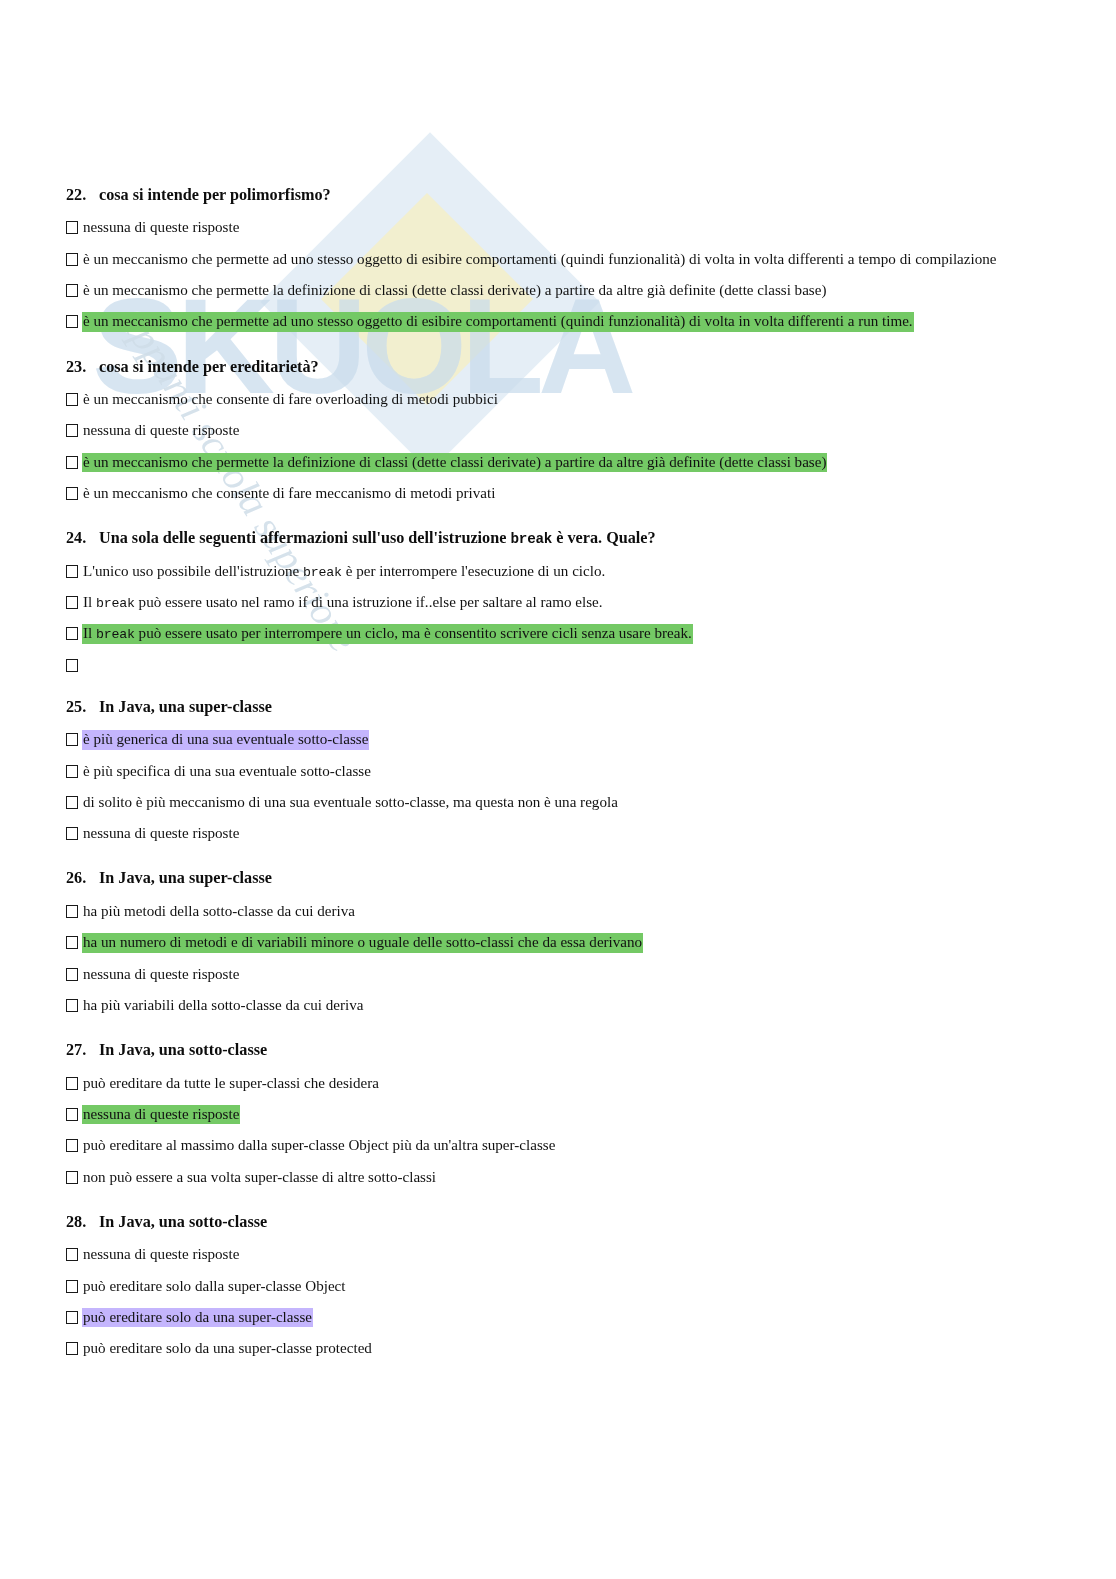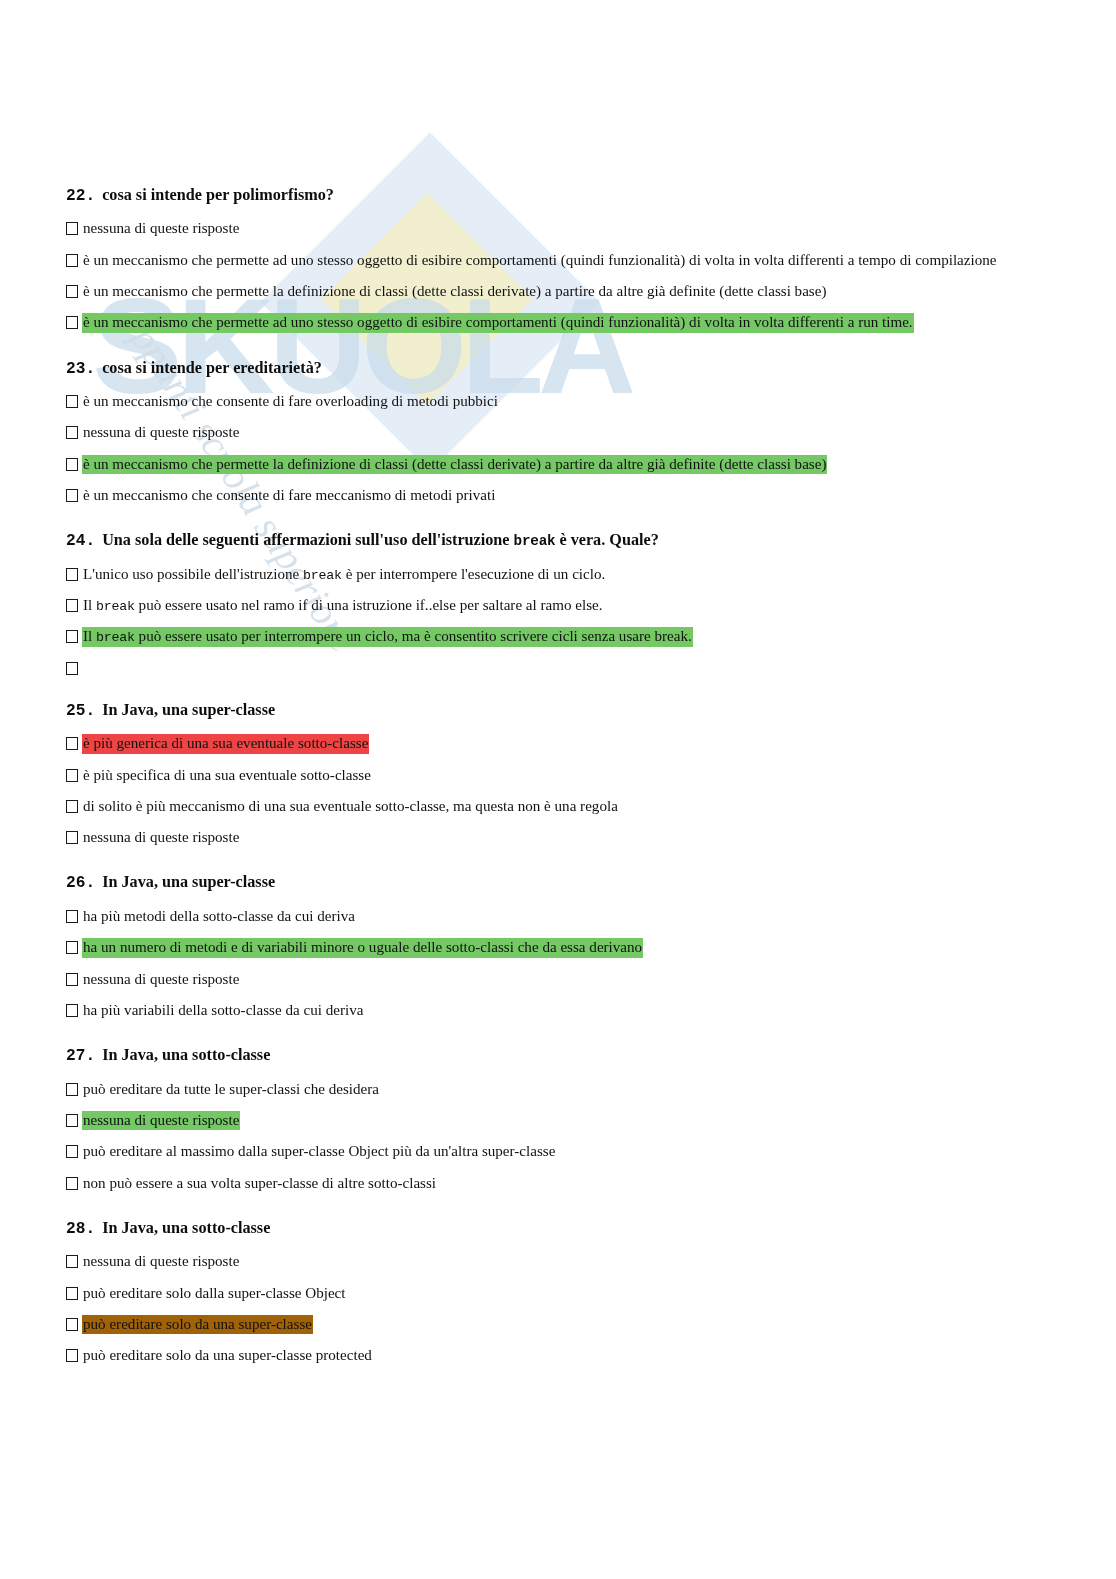--- a/index.html
+++ b/index.html
@@ -88,21 +88,20 @@
     font-weight: 700;
     font-size: 16.2px;
     line-height: 1.2;
     margin: 0 0 13px 0;
     white-space: nowrap;
     color: #0d0d0d;
   }
   .q-num {
     display: inline-block;
     min-width: 26px;
-    font-family: Liberation Mono, monospace;
   }
   .q-gap {
     display: inline-block;
     width: 7px;
   }
   .mono {
     font-family: "Liberation Mono", "DejaVu Sans Mono", monospace;
     font-size: 0.88em;
     letter-spacing: -0.2px;
   }
@@ -205,21 +204,21 @@
         <span class="option-text highlight" style="background: rgb(116, 201, 101);"><span>Il </span><span class="mono">break</span><span> può essere usato per interrompere un ciclo, ma è consentito scrivere cicli senza usare break.</span></span>
       </div>
       <div class="option-row">
         <span class="checkbox"></span>
       </div>
     </div>
     <div class="question-block">
       <div class="question-header"><span class="q-num">25.</span><span class="q-gap"></span><span>In Java, una super-classe</span></div>
       <div class="option-row">
         <span class="checkbox"></span>
-        <span class="option-text highlight" style="background: #ef4444;">è più generica di una sua eventuale sotto-classe</span>
+        <span class="option-text highlight" style="background: #c4b5fd;">è più generica di una sua eventuale sotto-classe</span>
       </div>
       <div class="option-row">
         <span class="checkbox"></span>
         <span class="option-text">è più specifica di una sua eventuale sotto-classe</span>
       </div>
       <div class="option-row">
         <span class="checkbox"></span>
         <span class="option-text">di solito è più meccanismo di una sua eventuale sotto-classe, ma questa non è una regola</span>
       </div>
       <div class="option-row">
@@ -270,20 +269,20 @@
       <div class="option-row">
         <span class="checkbox"></span>
         <span class="option-text">nessuna di queste risposte</span>
       </div>
       <div class="option-row">
         <span class="checkbox"></span>
         <span class="option-text">può ereditare solo dalla super-classe Object</span>
       </div>
       <div class="option-row">
         <span class="checkbox"></span>
-        <span class="option-text highlight" style="background: #a16207;">può ereditare solo da una super-classe</span>
+        <span class="option-text highlight" style="background: #c4b5fd;">può ereditare solo da una super-classe</span>
       </div>
       <div class="option-row">
         <span class="checkbox"></span>
         <span class="option-text">può ereditare solo da una super-classe protected</span>
       </div>
     </div>
   </div>
 
 </body></html>

